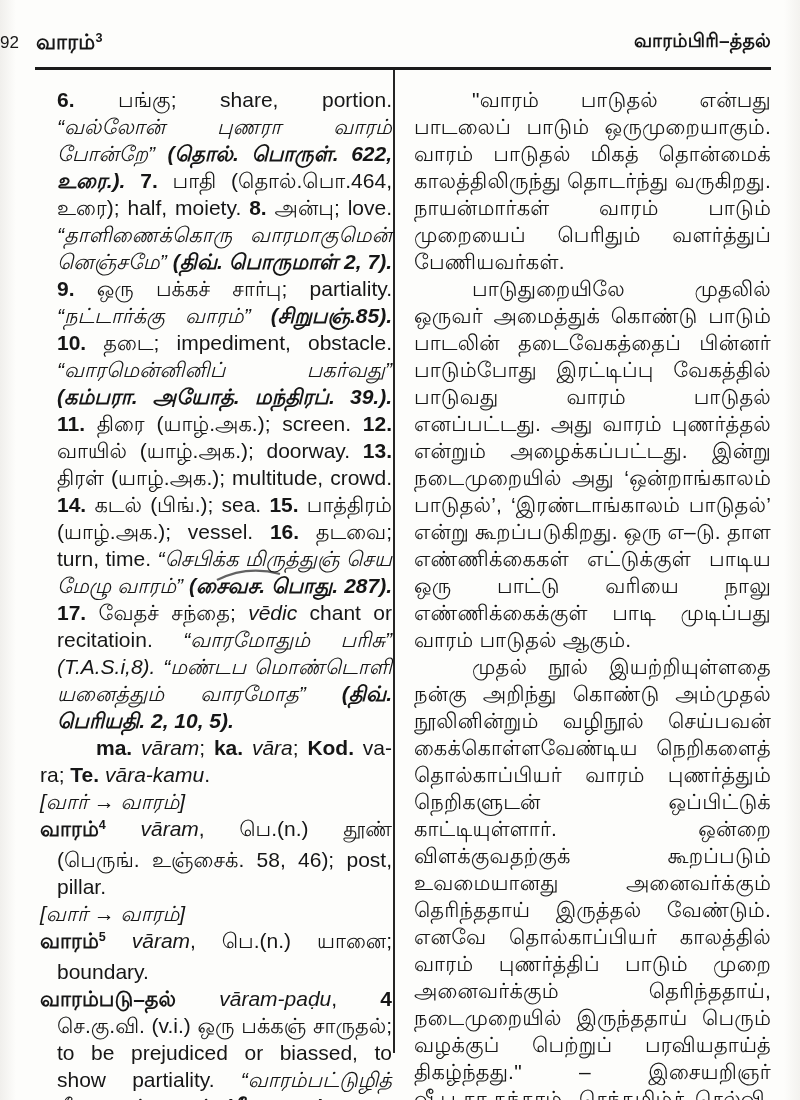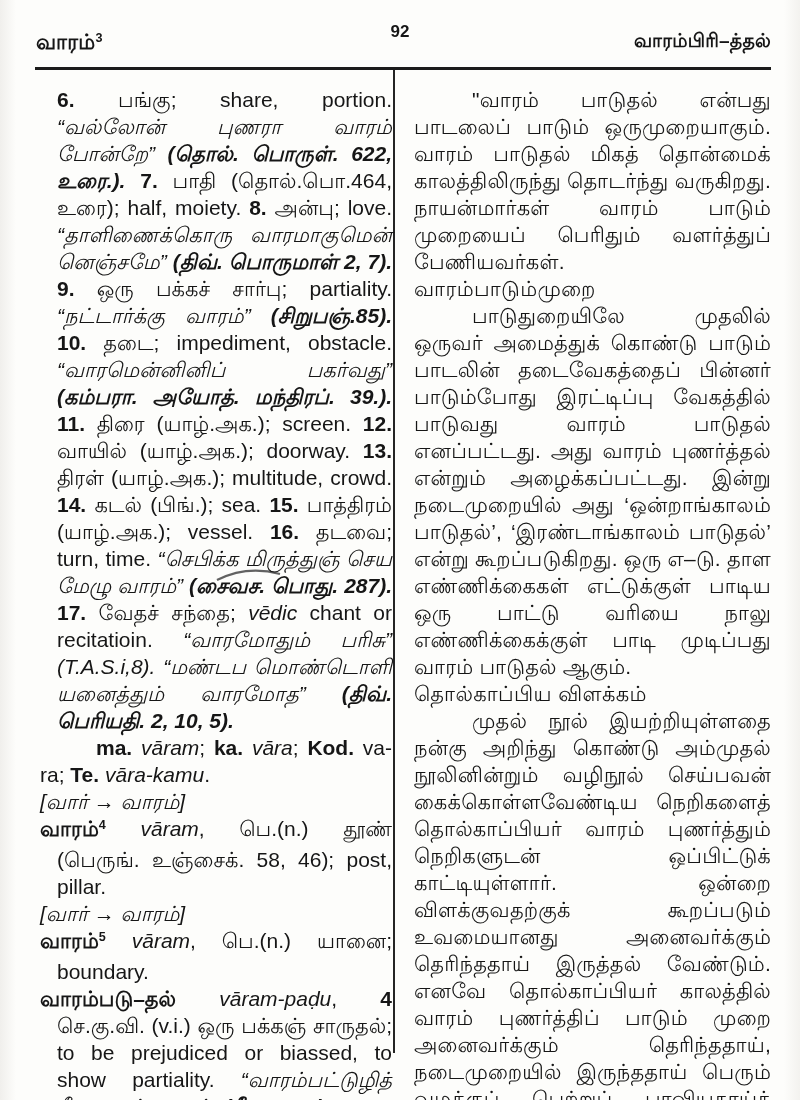--- a/index.html
+++ b/index.html
@@ -9,21 +9,21 @@
     font-family:"Liberation Sans","DejaVu Sans",sans-serif;
     color:#161616;
     overflow:hidden;
   }
   .page {
     position:relative; width:800px; height:1100px;
     background:linear-gradient(90deg,#f0efec 0px,#fdfdfb 16px,#fdfdfb 784px,#f3f2ef 800px);
   }
   
   .hdr-left  { position:absolute; left:36px;  top:30px; font-size:21px; font-weight:bold; letter-spacing:.2px; }
-  .hdr-center{ position:absolute; left:0; right:0; top:22px; text-align:center; font-size:17px; font-weight:bold; }
+  .hdr-center{ position:absolute; left:0; right:0; top:33px; font-size:17px; font-weight:normal; }
   .hdr-right { position:absolute; right:29px; top:30px; font-size:19px; font-weight:bold; letter-spacing:.2px; }
   .hsup { font-size:60%; position:relative; top:-0.55em; font-weight:bold; }
   .hrule { position:absolute; left:35px; top:67px; width:736px; height:3px; background:#1b1b1b; }
   .vdivider { position:absolute; left:393px; top:70px; width:2px; height:983px; background:#242424; }
   .ink { position:absolute; left:213px; top:563px; }
   
   .col { position:absolute; top:86px; text-align:justify; }
   .col-left  { left:40px;  width:352px; }
   .col-right { left:414px; width:357px; }
   p.blk { margin:0; font-size:21px; line-height:27px; }
@@ -67,19 +67,17 @@
       <p class="blk cognates"><span class="s-b">ma. </span><span class="s-i">vāram</span><span class="s-n">; </span><span class="s-b">ka. </span><span class="s-i">vāra</span><span class="s-n">; </span><span class="s-b">Kod. </span><span class="s-n">va-ra; </span><span class="s-b">Te. </span><span class="s-i">vāra-kamu</span><span class="s-n">.</span></p>
       <p class="blk etym"><span class="s-i">[வார் → வாரம்]</span></p>
       <p class="blk entry"><span class="s-b">வாரம்</span><span class="s-sup">4</span><span class="s-n"> </span><span class="s-i">vāram</span><span class="s-n">, பெ.(n.) தூண் (பெருங். உஞ்சைக். 58, 46); post, pillar.</span></p>
       <p class="blk etym"><span class="s-i">[வார் → வாரம்]</span></p>
       <p class="blk entry"><span class="s-b">வாரம்</span><span class="s-sup">5</span><span class="s-n"> </span><span class="s-i">vāram</span><span class="s-n">, பெ.(n.) யானை; boundary.</span></p>
       <p class="blk entry"><span class="s-b">வாரம்படு–தல் </span><span class="s-i">vāram-paḍu</span><span class="s-n">, </span><span class="s-b">4 </span><span class="s-n">செ.கு.வி. (v.i.) ஒரு பக்கஞ் சாருதல்; to be prejudiced or biassed, to show partiality. </span><span class="s-i">“வாரம்பட்டுழித் தீயவு நல்லவாம்” </span><span class="s-bi">(சீவக.888).</span></p>
       <p class="blk etym"><span class="s-i">[வாரம் + படு–,]</span></p>
     </div>
   <div class="col col-right">
       <p class="blk q-para">"வாரம் பாடுதல் என்பது பாடலைப் பாடும் ஒருமுறையாகும். வாரம் பாடுதல் மிகத் தொன்மைக் காலத்திலிருந்து தொடர்ந்து வருகிறது. நாயன்மார்கள் வாரம் பாடும் முறையைப் பெரிதும் வளர்த்துப் பேணியவர்கள்.</p>
-      <p class="blk q-head">வாரம்பாடும்முறை</p>
       <p class="blk q-para">பாடுதுறையிலே முதலில் ஒருவர் அமைத்துக் கொண்டு பாடும் பாடலின் தடைவேகத்தைப் பின்னர் பாடும்போது இரட்டிப்பு வேகத்தில் பாடுவது வாரம் பாடுதல் எனப்பட்டது. அது வாரம் புணர்த்தல் என்றும் அழைக்கப்பட்டது. இன்று நடைமுறையில் அது ‘ஒன்றாங்காலம் பாடுதல்’, ‘இரண்டாங்காலம் பாடுதல்’ என்று கூறப்படுகிறது. ஒரு எ–டு. தாள எண்ணிக்கைகள் எட்டுக்குள் பாடிய ஒரு பாட்டு வரியை நாலு எண்ணிக்கைக்குள் பாடி முடிப்பது வாரம் பாடுதல் ஆகும்.</p>
-      <p class="blk q-head">தொல்காப்பிய விளக்கம்</p>
       <p class="blk q-para">முதல் நூல் இயற்றியுள்ளதை நன்கு அறிந்து கொண்டு அம்முதல் நூலினின்றும் வழிநூல் செய்பவன் கைக்கொள்ளவேண்டிய நெறிகளைத் தொல்காப்பியர் வாரம் புணர்த்தும் நெறிகளுடன் ஒப்பிட்டுக் காட்டியுள்ளார். ஒன்றை விளக்குவதற்குக் கூறப்படும் உவமையானது அனைவர்க்கும் தெரிந்ததாய் இருத்தல் வேண்டும். எனவே தொல்காப்பியர் காலத்தில் வாரம் புணர்த்திப் பாடும் முறை அனைவர்க்கும் தெரிந்ததாய், நடைமுறையில் இருந்ததாய் பெரும் வழக்குப் பெற்றுப் பரவியதாய்த் திகழ்ந்தது." – இசையறிஞர் வீ.ப.கா.சுந்தரம். செந்தமிழ்ச் செல்வி. சிலம்பு 60 ஆனி – பரல் 11 பக்கம். 473–475.</p>
     </div>
 
 </div>
 
 </body></html>

